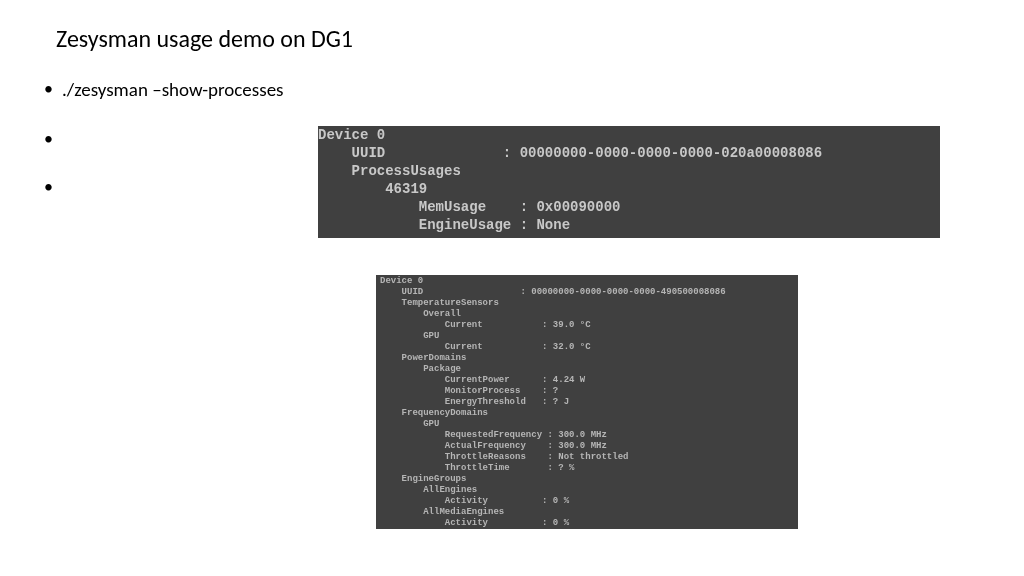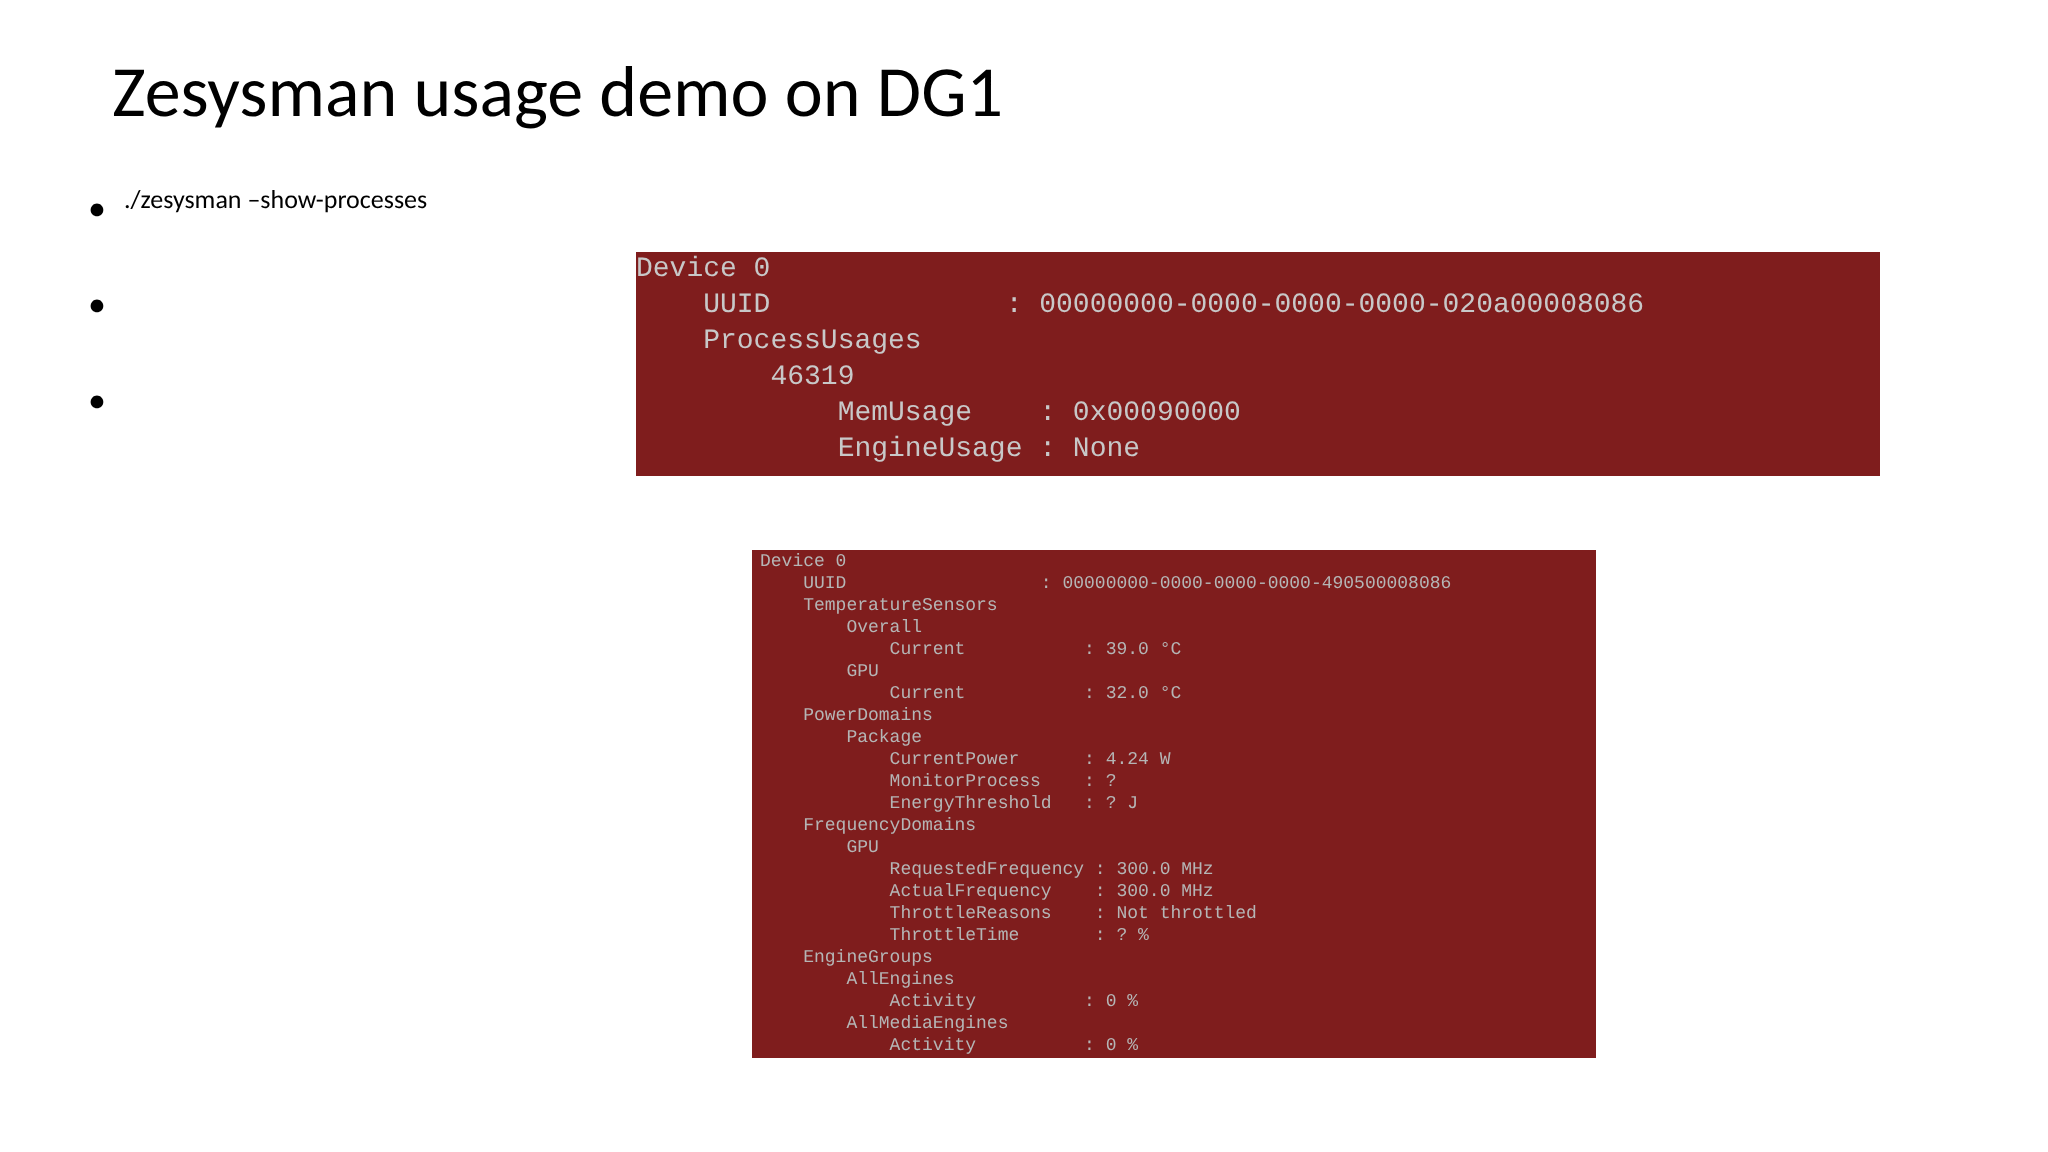--- a/index.html
+++ b/index.html
@@ -9,51 +9,52 @@
     background: #fff;
     font-family: Calibri, "Segoe UI", Arial, sans-serif;
     color: #000;
     overflow: hidden;
     position: relative;
   }
   .slide {
     padding: 24px 56px 10px 56px;
   }
   .title {
-    font-size: 36px;
+    font-size: 24px;
     font-weight: 400;
     margin-bottom: 18px;
   }
   ul.bullets {
     list-style: none;
     padding-left: 0;
     margin-left: -12px;
   }
   ul.bullets > li {
     position: relative;
     padding-left: 18px;
-    font-size: 13px;
+    font-size: 19px;
     line-height: 1.35;
     margin-bottom: 2px;
     min-height: 24px;
     margin-top: 24px;
   }
   ul.bullets > li::before {
     content: "•";
     position: absolute;
     left: 0;
     top: 0;
     font-size: 18px;
   }
   .terminal {
-    background: #7f1d1d;
+    background: #404040;
     color: #c8c8c8;
     font-family: "Consolas", "Courier New", monospace;
     white-space: pre;
     overflow: hidden;
+    font-weight: bold;
   }
   .term1 {
     position: absolute;
     left: 318px;
     top: 126px;
     width: 622px;
     height: 112px;
     font-size: 14px;
     line-height: 18px;
     padding: 0 6px 2px 0;

